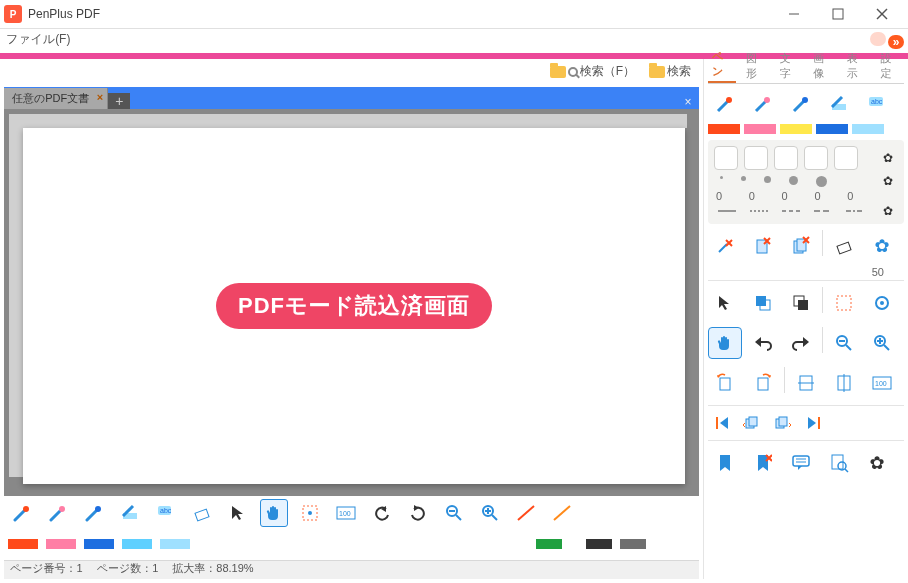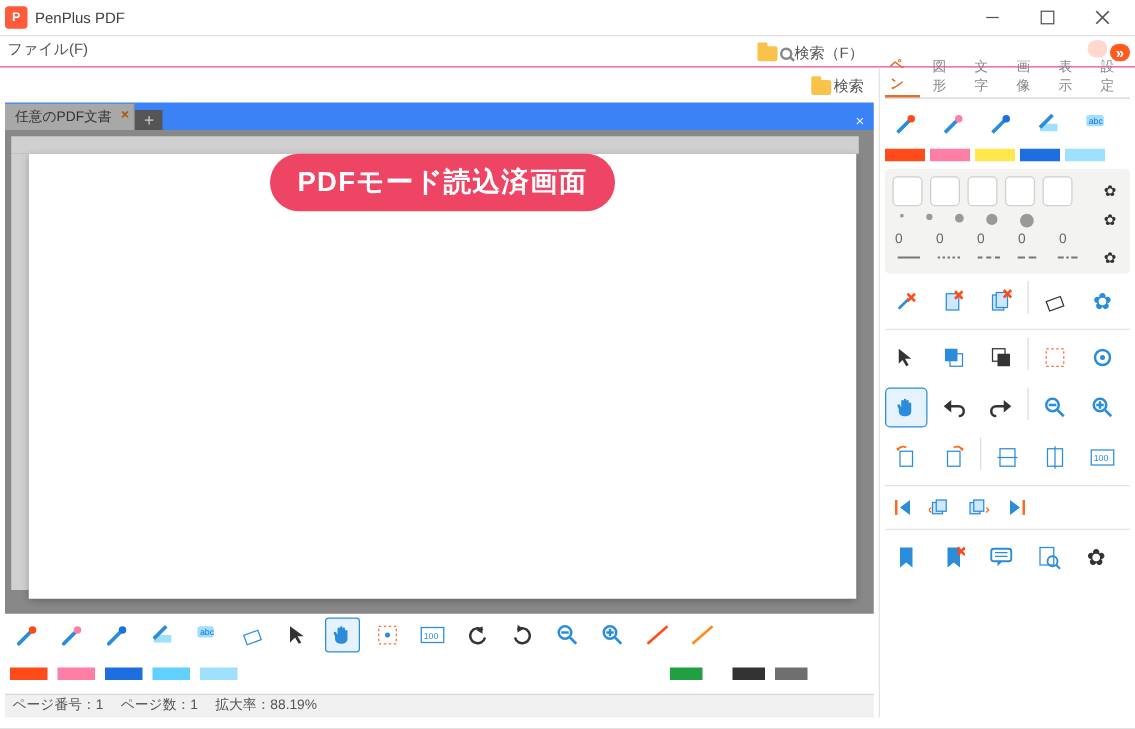--- a/index.html
+++ b/index.html
@@ -19,47 +19,47 @@
     padding: 0 4px;
     border-bottom: 1px solid #e0e0e0;
   }
   .titlebar .logo {
     width: 18px; height: 18px; background: #ff5a3c; border-radius: 3px;
     display: inline-flex; align-items: center; justify-content: center;
     color: #fff; font-size: 10px; font-weight: bold; margin-right: 6px;
   }
   .titlebar .title { flex: 1; color: #404040; }
   .winbtn { width: 44px; height: 28px; display:flex; align-items:center; justify-content:center; color:#555;}
-  .menubar { height: 20px; padding: 2px 6px; color:#555; border-bottom:1px solid #ec4899;}
+  .menubar { height: 20px; padding: 2px 6px; color:#555; border-bottom:6px solid #ec4899;}
   .ribbon-toggle { position:absolute; right:4px; top:32px; }
   .ribbon-toggle span { display:inline-block; width:16px; height:14px; border-radius:7px; margin-left:2px;}
   .rt1 { background:#ffd7cc; }
   .rt2 { background:#ff5a1f; }
 
   .content { display:flex; height: 520px; }
   .left { flex:1; display:flex; flex-direction:column; position:relative; padding:0 4px 0 4px;}
   .right { width:196px; border-left:1px solid #e4e4e4; display:flex; flex-direction:column; padding:2px 4px 0 4px;}
 
-  .searchbar { height:24px; display:flex; justify-content:flex-end; align-items:flex-end; gap:6px; padding:2px 4px;flex-direction:column;}
+  .searchbar { height:24px; display:flex; justify-content:flex-end; align-items:flex-start; gap:6px; padding:2px 4px;}
   .sbtn { display:flex; align-items:center; gap:2px; color:#555; padding:2px 4px;}
   .folder-icon { width:16px; height:12px; background:#f8c24b; border-radius:2px; display:inline-block; position:relative;}
   .folder-icon::before { content:""; position:absolute; top:-3px; left:0; width:8px; height:4px; background:#f8c24b; border-radius:1px 1px 0 0;}
   .mag { width:6px; height:6px; border:2px solid #888; border-radius:50%; position:relative; display:inline-block;}
   .mag::after { content:""; position:absolute; width:5px; height:2px; background:#888; transform:rotate(45deg); left:5px; top:6px;}
 
   .tabstrip { height:22px; background:#3b82f6; display:flex; align-items:flex-end; position:relative;}
   .tab { background:#a8a8a8; color:#333; padding:3px 18px 3px 8px; font-size:11px; position:relative; border-right:1px solid #888;}
   .tab .close { position:absolute; right:4px; top:3px; color:#b05500; font-weight:bold;}
   .addtab { width:22px; background:#555; color:#ccc; display:flex; align-items:center; justify-content:center; font-size:14px;}
   .stripclose { margin-left:auto; width:22px; color:#eee; display:flex; align-items:center; justify-content:center;}
 
   .canvas-wrap { flex:1; background:#888; padding:5px 12px 5px 5px; position:relative;}
   .ruler-top { height:14px; background:#d0d0d0;}
   .ruler-left { position:absolute; left:5px; top:19px; bottom:19px; width:14px; background:#d0d0d0;}
-  .page { position:absolute; left:19px; right:14px; top:19px; bottom:12px; background:#fff; box-shadow:0 2px 6px rgba(0,0,0,0.3); display:flex; flex-direction:column; align-items:center; }
+  .page { position:absolute; left:19px; right:14px; top:19px; bottom:12px; background:#fff; box-shadow:0 2px 6px rgba(0,0,0,0.3); display:flex; flex-direction:column; align-items:center; justify-content:center;}
   .scroll-pad { position:absolute; right:2px; top:19px; bottom:12px; width:10px; background:#888;}
   .pill { background:#ef4565; color:#fff; font-weight:bold; font-size:22px; padding:8px 22px; border-radius:24px; letter-spacing:1px;}
   .big { font-size:36px; font-weight:900; margin-top:14px; line-height:1.3; color:#1a1a1a; text-align:center;}
   .big .accent { color:#ef4565; }
 
   .bottom-toolbar { height:60px; display:flex; flex-direction:column; gap:2px; padding:2px 4px;}
   .tb-row { display:flex; gap:8px; align-items:center; height:30px;}
   .tb-icon { width:26px; height:26px; display:flex; align-items:center; justify-content:center; border:1px solid transparent; border-radius:3px;}
   .tb-icon.selected { border-color:#2a8ddb; background:#e6f3ff;}
   .swatch { width:30px; height:10px;}
@@ -394,20 +394,21 @@
       <div style="border-left:1px solid #ddd; height:26px;"></div>
       <div class="rbtn">
           <svg width="20" height="20">
             <rect x="4" y="8" width="12" height="8" fill="#fff" stroke="#333" transform="rotate(-20 10 12)"></rect>
           </svg>
         </div>
       <div class="rbtn">
           <span style="color:#2a8ddb;font-size:18px">✿</span>
         </div>
     </div>
+    <div style="text-align:right; padding-right:20px; font-size:11px; color:#666;">50</div>
     <div class="divider"></div>
 
     <div class="rgrid">
       <div class="rbtn">
           <svg width="16" height="16">
             <path d="M2 1 L2 13 L5 10 L8 15 L10 14 L7 9 L12 9 Z" fill="#333"></path>
           </svg>
         </div>
       <div class="rbtn">
           <svg width="20" height="20">

